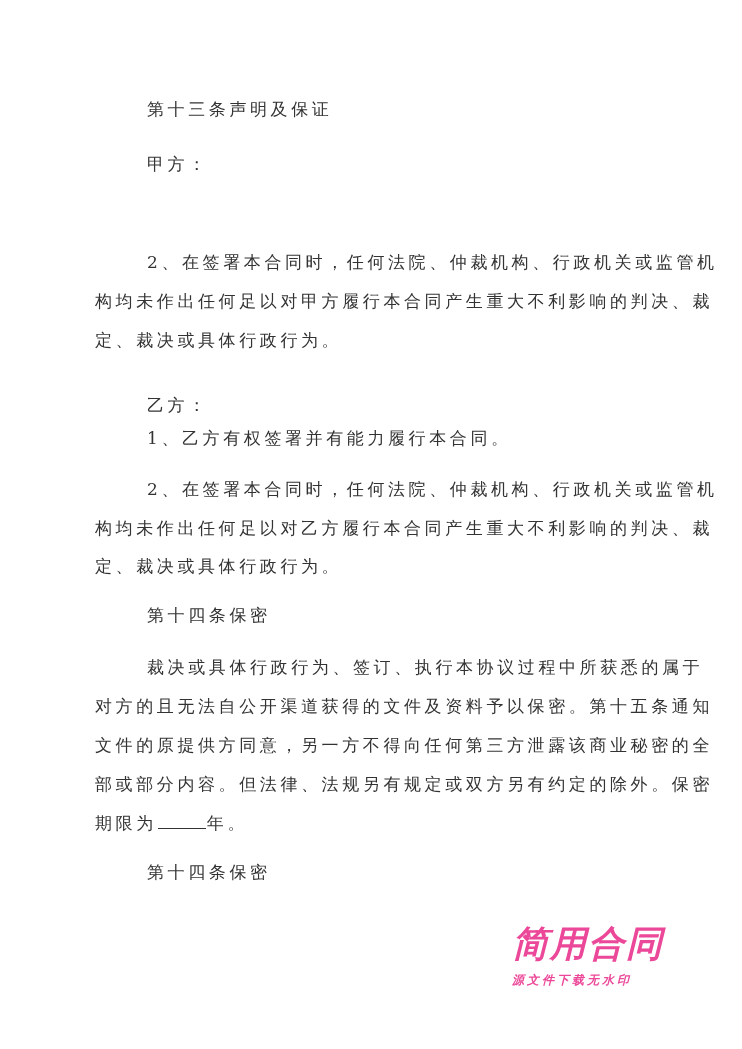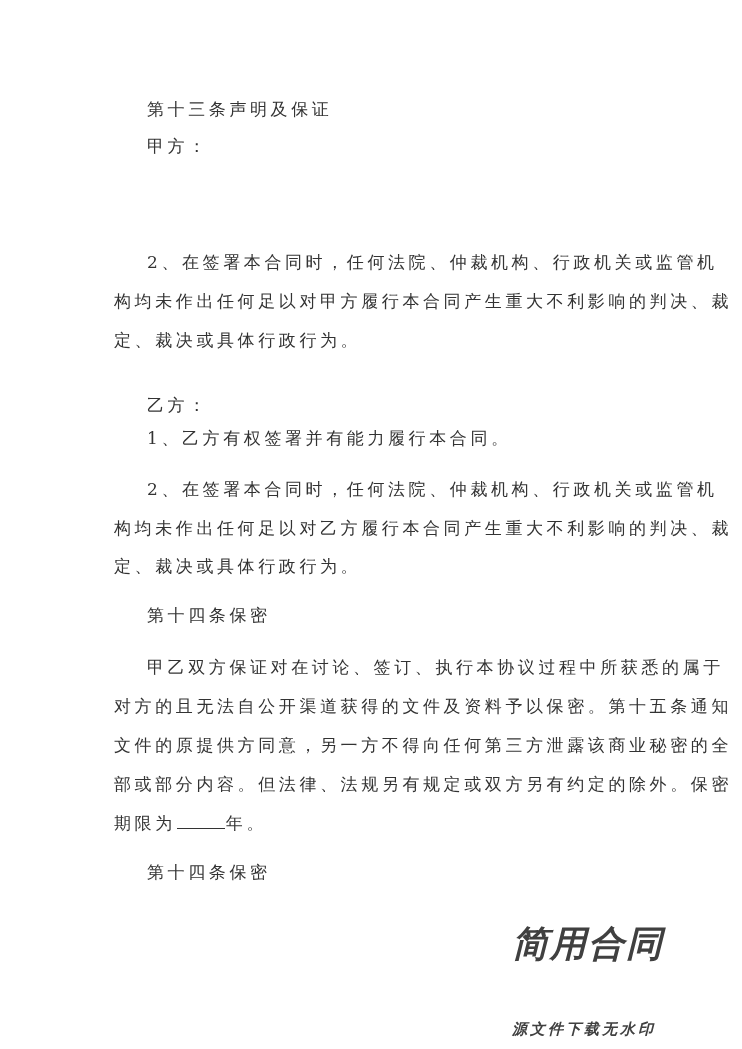--- a/index.html
+++ b/index.html
@@ -4,52 +4,52 @@
 <style>
   html, body { margin: 0; padding: 0; }
   body {
     width: 742px; height: 1049px; background: #ffffff;
     position: relative; overflow: hidden;
     font-family: "DejaVu Serif", "Liberation Serif", serif;
     color: #333333;
   }
   .page { position: absolute; left: 0; top: 0; width: 688px; height: 1049px; }
   .line {
-    position: absolute; left: 114px; width: 520px;
+    position: absolute; left: 95px; width: 520px;
     font-size: 17px; line-height: 20px; white-space: nowrap;
     letter-spacing: 3.6px;
   }
   .indent { left: 147px; }
   .blank { display: inline-block; width: 48px; border-bottom: 1px solid #333; height: 14px; vertical-align: baseline; margin: 0 1px; }
   .wm {
     position: absolute; left: 512px; font-family: "DejaVu Sans", "Liberation Sans", sans-serif;
-    color: #404040; font-style: italic; font-weight: bold; white-space: nowrap;
+    color: #ec4899; font-style: italic; font-weight: bold; white-space: nowrap;
   }
   .wm1 { top: 920px; font-size: 36px; letter-spacing: 2px; }
-  .wm2 { top: 1020px; font-size: 15px; letter-spacing: 3px; font-family: Liberation Mono, monospace; }
+  .wm2 { top: 972px; font-size: 12px; letter-spacing: 3px; font-family: Liberation Mono, monospace; }
 </style>
 </head>
 <body>
 
 <div class="page">
   <div class="line indent" style="top:99px">第十三条声明及保证</div>
 
-  <div class="line indent" style="top:136px">甲方：</div>
+  <div class="line indent" style="top:154px">甲方：</div>
   <div class="line indent" style="top:252px">2、在签署本合同时，任何法院、仲裁机构、行政机关或监管机</div>
   <div class="line" style="top:291px">构均未作出任何足以对甲方履行本合同产生重大不利影响的判决、裁</div>
   <div class="line" style="top:330px">定、裁决或具体行政行为。</div>
 
   <div class="line indent" style="top:395px">乙方：</div>
   <div class="line indent" style="top:428px">1、乙方有权签署并有能力履行本合同。</div>
   <div class="line indent" style="top:479px">2、在签署本合同时，任何法院、仲裁机构、行政机关或监管机</div>
   <div class="line" style="top:518px">构均未作出任何足以对乙方履行本合同产生重大不利影响的判决、裁</div>
   <div class="line" style="top:556px">定、裁决或具体行政行为。</div>
 
   <div class="line indent" style="top:605px">第十四条保密</div>
-  <div class="line indent" style="top:657px">甲乙双方保证对在讨论、签订、执行本协议过程中所获悉的属于</div>
+  <div class="line indent" style="top:657px">裁决或具体行政行为、签订、执行本协议过程中所获悉的属于</div>
   <div class="line" style="top:696px">对方的且无法自公开渠道获得的文件及资料予以保密。第十五条通知</div>
   <div class="line" style="top:774px">部或部分内容。但法律、法规另有规定或双方另有约定的除外。保密</div>
   <div class="line" style="top:735px">文件的原提供方同意，另一方不得向任何第三方泄露该商业秘密的全</div>
   <div class="line" style="top:813px">
     <span>期限为</span><span class="blank"></span><span>年。</span>
   </div>
 
   <div class="line indent" style="top:862px">第十四条保密</div>
 
   <div class="wm wm1">简用合同</div>

